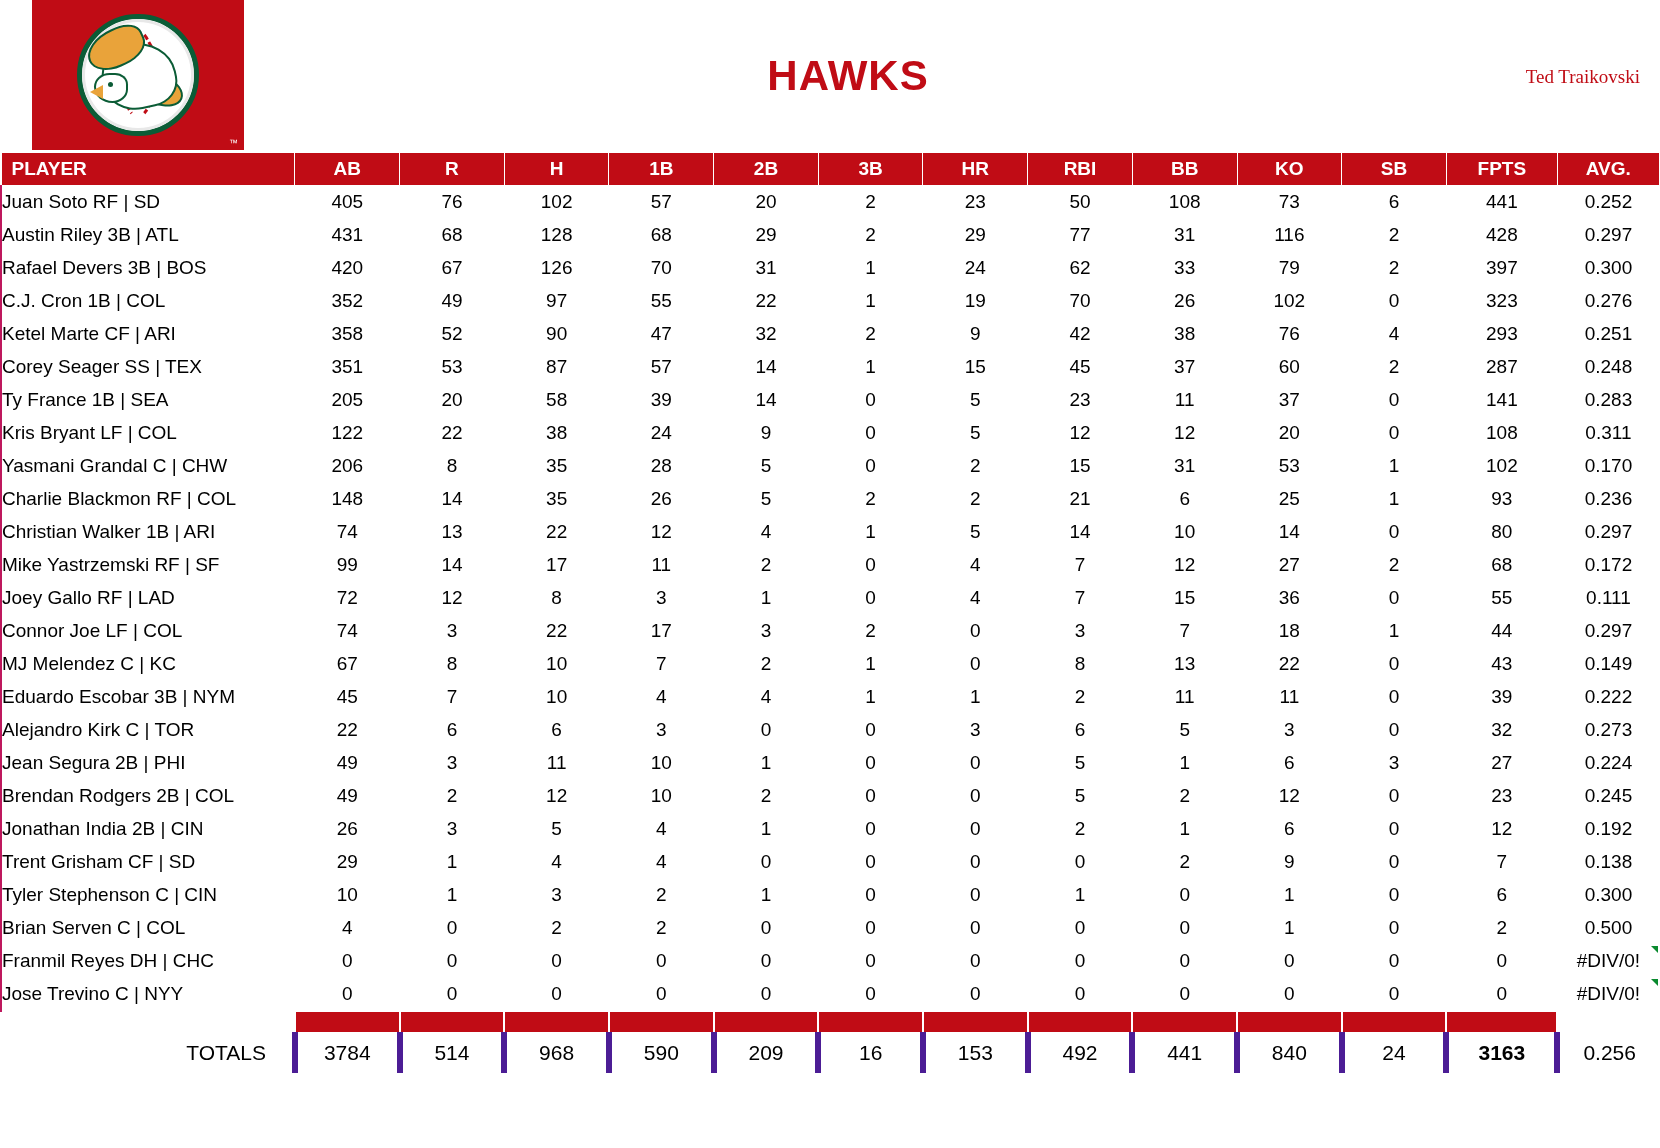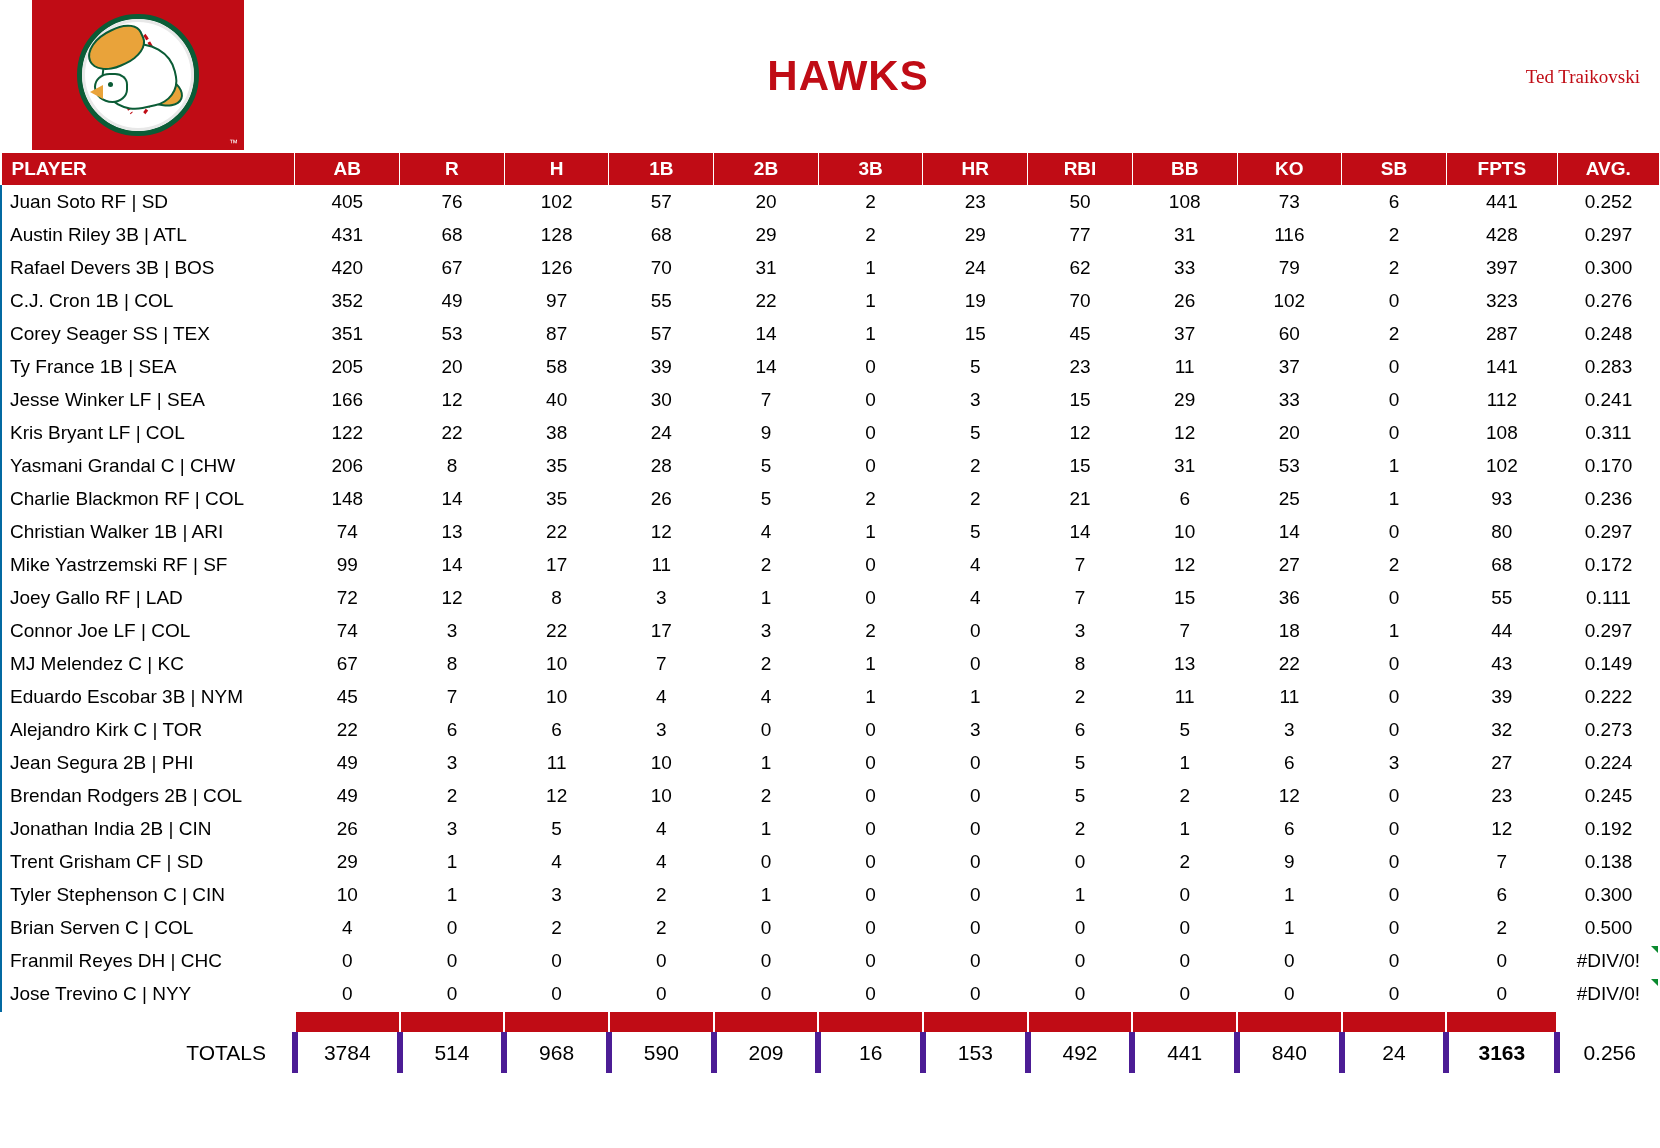--- a/index.html
+++ b/index.html
@@ -197,22 +197,21 @@
     border-top: 1px solid #dfdfdf;
     border-bottom: 1px solid #dfdfdf;
     border-left: 2px solid #c00c15;
     border-right: 2px solid #c00c15;
     text-align: center;
     background: #ffffff;
     color: #000;
   }
   tbody td.player {
     text-align: left;
-    padding-left: 8px;
-    border-left: 2px solid #0369a1;
+    border-left: 2px solid #be185d;
   }
   tbody td.avg {
     border-right: none;
   }
   tbody td.divzero {
     position: relative;
   }
   tbody td.divzero::after {
     content: "";
     position: absolute;
@@ -381,20 +380,36 @@
           <td>1</td>
           <td>19</td>
           <td>70</td>
           <td>26</td>
           <td>102</td>
           <td>0</td>
           <td>323</td>
           <td class="avg">0.276</td>
         </tr>
         <tr>
+          <td class="player">Ketel Marte CF | ARI</td>
+          <td>358</td>
+          <td>52</td>
+          <td>90</td>
+          <td>47</td>
+          <td>32</td>
+          <td>2</td>
+          <td>9</td>
+          <td>42</td>
+          <td>38</td>
+          <td>76</td>
+          <td>4</td>
+          <td>293</td>
+          <td class="avg">0.251</td>
+        </tr>
+        <tr>
           <td class="player">Corey Seager SS | TEX</td>
           <td>351</td>
           <td>53</td>
           <td>87</td>
           <td>57</td>
           <td>14</td>
           <td>1</td>
           <td>15</td>
           <td>45</td>
           <td>37</td>
@@ -411,36 +426,20 @@
           <td>39</td>
           <td>14</td>
           <td>0</td>
           <td>5</td>
           <td>23</td>
           <td>11</td>
           <td>37</td>
           <td>0</td>
           <td>141</td>
           <td class="avg">0.283</td>
-        </tr>
-        <tr>
-          <td class="player">Jesse Winker LF | SEA</td>
-          <td>166</td>
-          <td>12</td>
-          <td>40</td>
-          <td>30</td>
-          <td>7</td>
-          <td>0</td>
-          <td>3</td>
-          <td>15</td>
-          <td>29</td>
-          <td>33</td>
-          <td>0</td>
-          <td>112</td>
-          <td class="avg">0.241</td>
         </tr>
         <tr>
           <td class="player">Kris Bryant LF | COL</td>
           <td>122</td>
           <td>22</td>
           <td>38</td>
           <td>24</td>
           <td>9</td>
           <td>0</td>
           <td>5</td>

